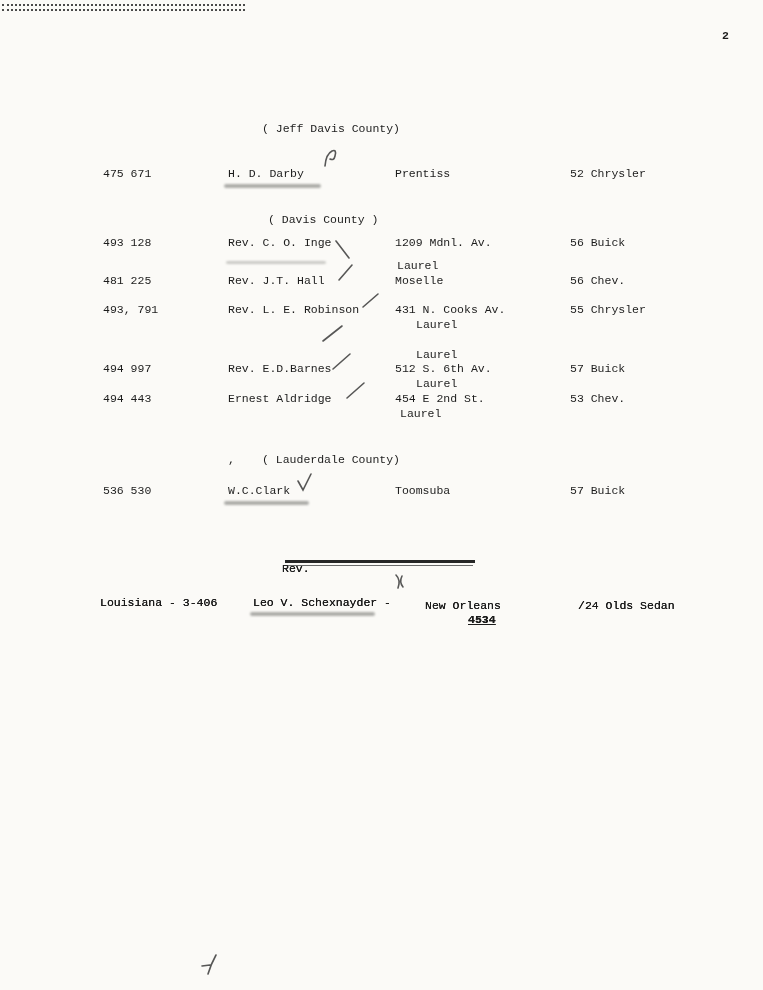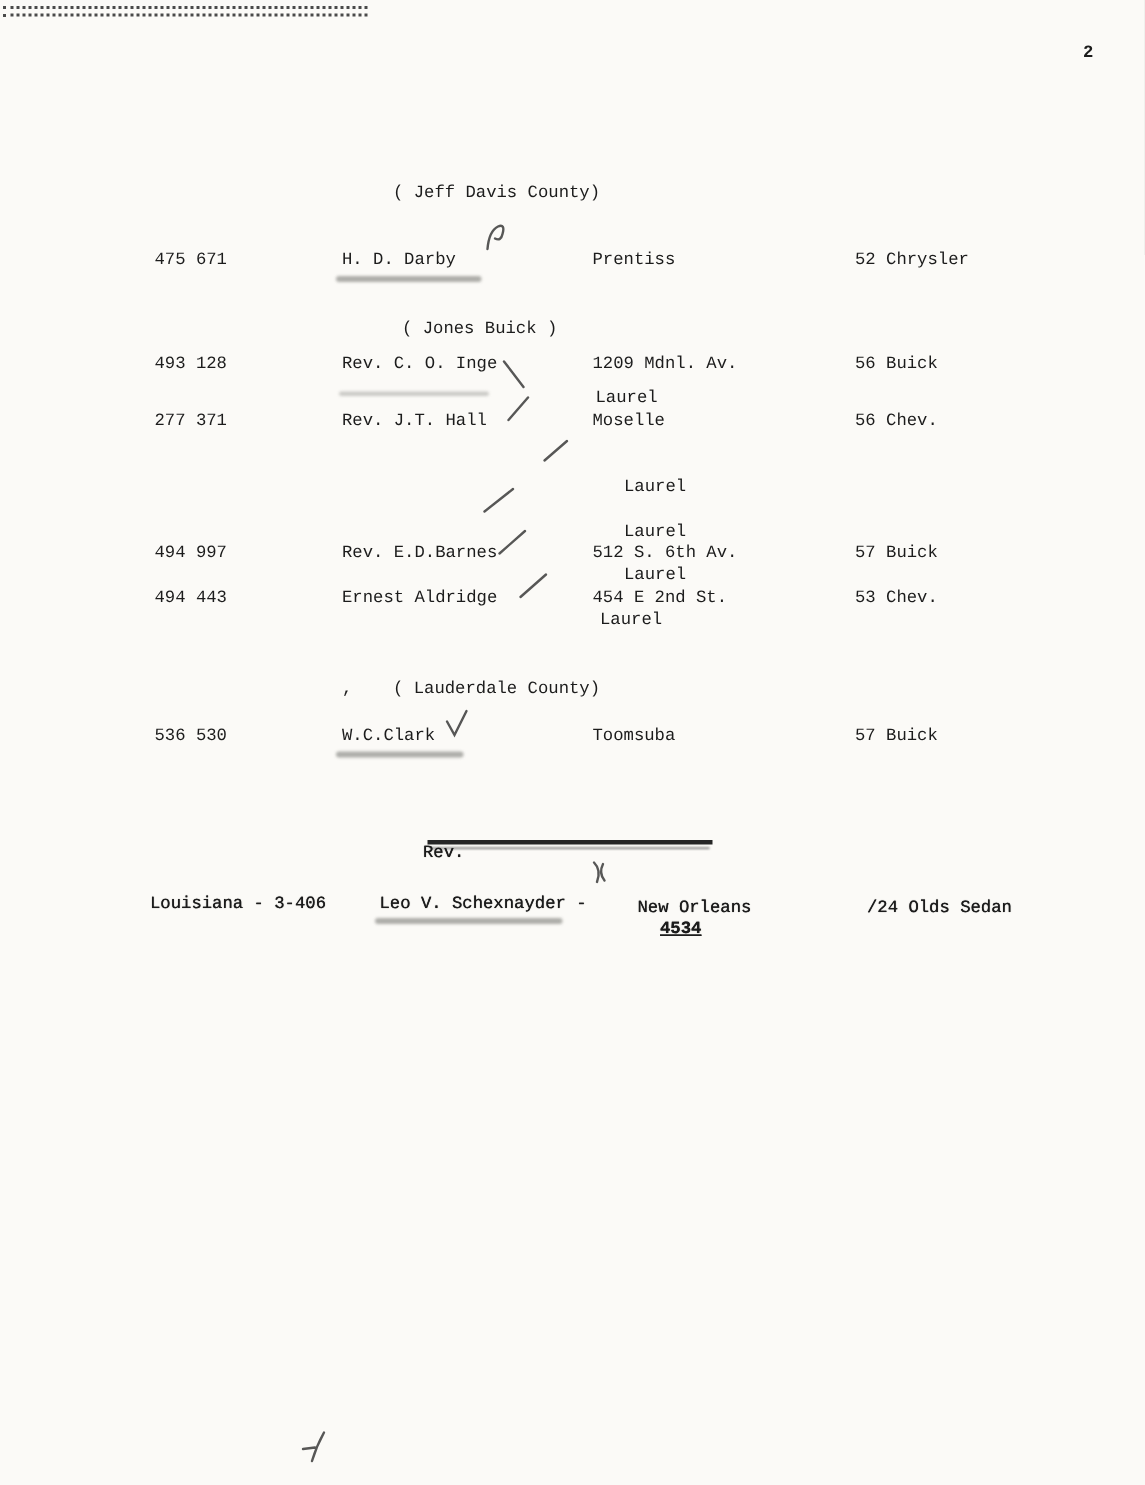--- a/index.html
+++ b/index.html
@@ -54,44 +54,50 @@
     <span class="col tag">475 671</span>
     <span class="col name">H. D. Darby</span>
     <span class="col addr">Prentiss</span>
     <span class="col car">52 Chrysler</span>
   </div>
   <div class="smudge" style="left:224px;top:184px;width:97px;"></div>
   <svg class="pen" style="left:322px;top:148px;" width="20" height="22">
       <path d="M3,18 Q4,6 10,3 Q15,1 13,8 Q12,13 8,11"></path>
     </svg>
 
-  <span class="heading" style="left:268px;top:212px;">( Jones Buick )</span>
+  <span class="heading" style="left:268px;top:212px;">( Davis County )</span>
 
   <div class="row" style="top:235px;padding-left:41px;">
     <span class="col tag">493 128</span>
     <span class="col name">Rev. C. O. Inge</span>
     <span class="col addr">1209 Mdnl. Av.</span>
     <span class="col car">56 Buick</span>
   </div>
   <span class="t" style="left:397px;top:258px;">Laurel</span>
   <div class="smudge" style="left:226px;top:261px;width:100px;height:3px;opacity:.5;"></div>
   <svg class="pen" style="left:333px;top:238px;" width="20" height="24">
       <path d="M3,3 L16,20"></path>
     </svg>
 
   <div class="row" style="top:273px;">
-    <span class="col tag">277 371</span>
+    <span class="col tag">481 225</span>
     <span class="col name">Rev. J.T. Hall</span>
     <span class="col addr">Moselle</span>
     <span class="col car">56 Chev.</span>
   </div>
   <svg class="pen" style="left:336px;top:262px;" width="20" height="22">
       <path d="M3,18 L16,3"></path>
     </svg>
 
+  <div class="row" style="top:302px;">
+    <span class="col tag">493, 791</span>
+    <span class="col name">Rev. L. E. Robinson</span>
+    <span class="col addr">431 N. Cooks Av.</span>
+    <span class="col car">55 Chrysler</span>
+  </div>
   <span class="t" style="left:416px;top:317px;">Laurel</span>
   <svg class="pen" style="left:360px;top:291px;" width="22" height="20">
       <path d="M3,16 L18,3"></path>
     </svg>
 
   <span class="t" style="left:416px;top:347px;">Laurel</span>
   <svg class="pen" style="left:320px;top:323px;" width="26" height="22">
       <path d="M3,18 L22,3"></path>
     </svg>
 
@@ -134,21 +140,21 @@
   <div class="divider" style="left:285px;top:560px;width:190px;height:3px;"></div>
   <div class="divider-echo" style="left:287px;top:565px;width:186px;height:1px;"></div>
 
   <span class="t footerish" style="left:253px;top:561px;margin-left:29px;">Rev.</span>
   <span class="t footerish" style="left:100px;top:595px;">Louisiana - 3-406</span>
   <span class="t footerish" style="left:253px;top:595px;">Leo V. Schexnayder -</span>
   <svg class="pen" style="left:392px;top:572px;" width="16" height="20">
       <path d="M4,3 Q9,8 6,16 M10,4 Q7,10 11,15"></path>
     </svg>
   <span class="t footerish" style="left:425px;top:598px;">New Orleans</span>
-  <span class="t footerish bold" style="left:440px;top:612px;text-decoration:underline;">4534</span>
+  <span class="t footerish bold" style="left:468px;top:612px;text-decoration:underline;">4534</span>
   <span class="t footerish" style="left:578px;top:598px;">/24 Olds Sedan</span>
   <div class="smudge" style="left:250px;top:612px;width:125px;"></div>
 
   <svg class="pen" style="left:198px;top:952px;" width="26" height="26">
       <path d="M10,22 Q13,12 18,3 M4,14 L12,13"></path>
     </svg>
 
 </div>
 
 </body></html>

